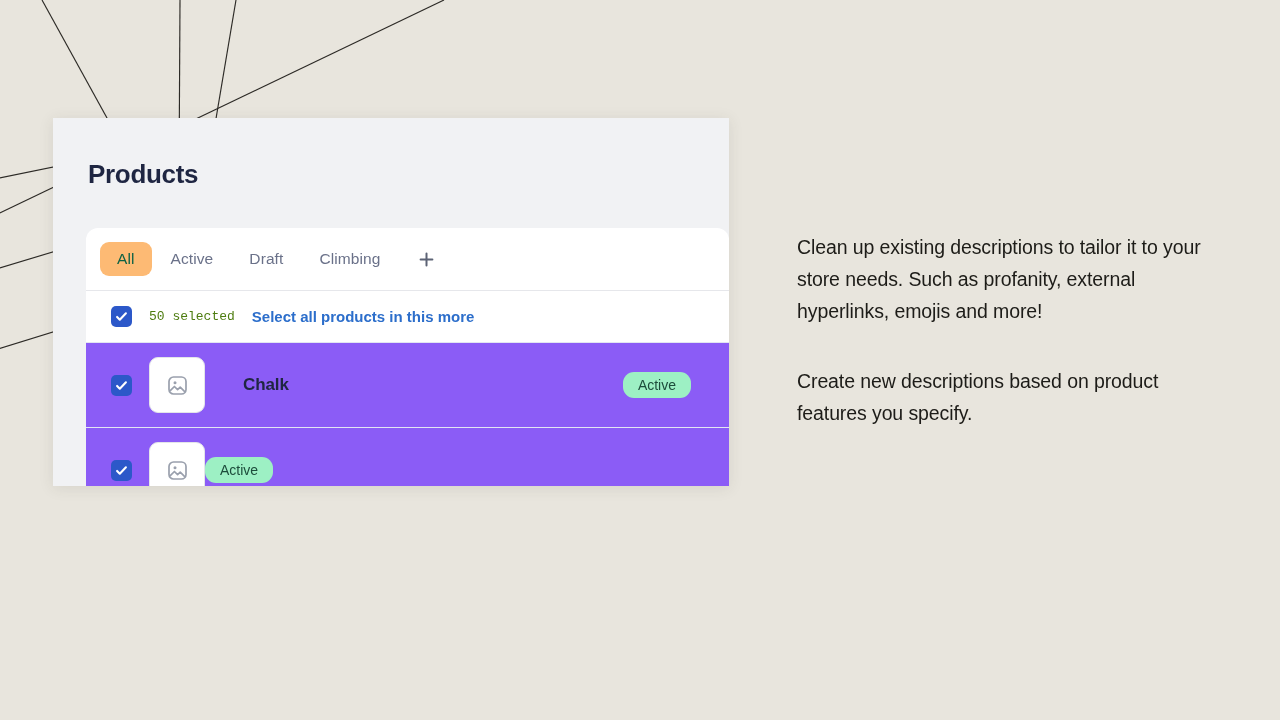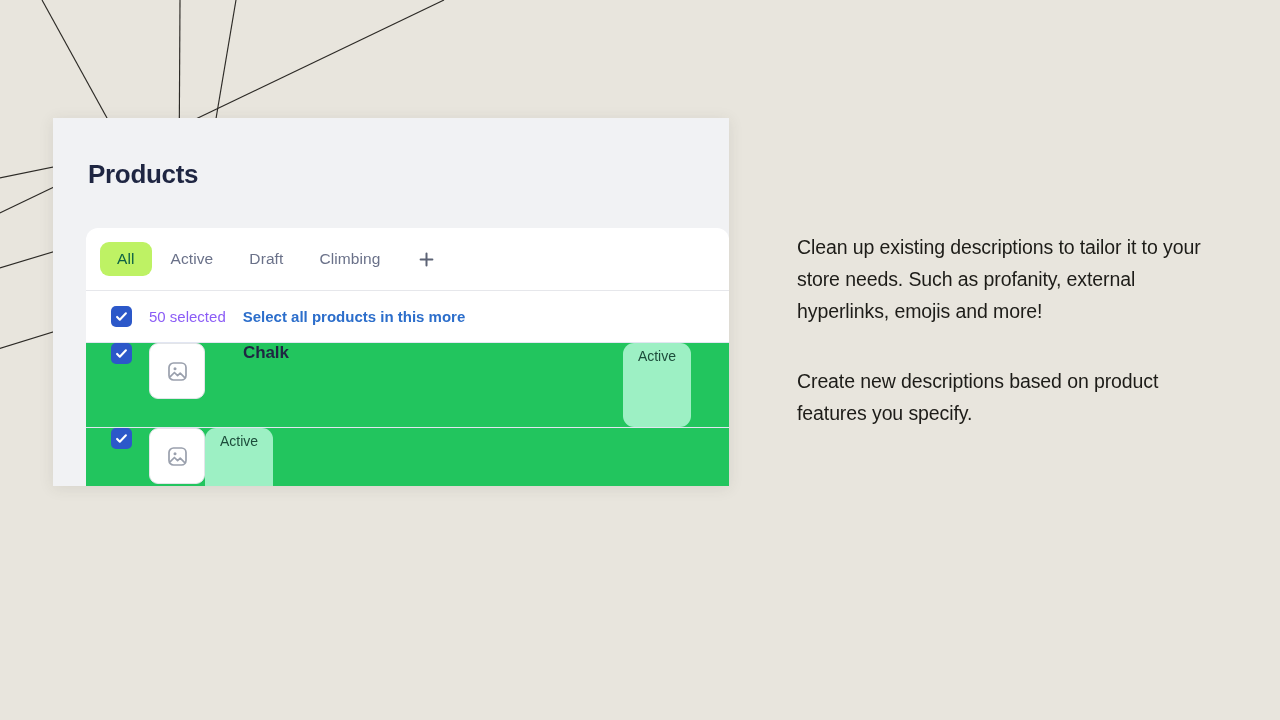--- a/index.html
+++ b/index.html
@@ -74,21 +74,21 @@
   .tab {
     font-size: 15.5px;
     color: #6a7189;
     padding: 8px 17px;
     border-radius: 9px;
     white-space: nowrap;
     letter-spacing: .1px;
   }
 
   .tab.is-active {
-    background: #bef264;
+    background: #fdba74;
     color: #0e6245;
     font-weight: 400;
   }
 
   #tab-add {
     width: 34px;
     height: 34px;
     display: flex;
     align-items: center;
     justify-content: center;
@@ -100,23 +100,24 @@
     height: 52px;
     display: flex;
     align-items: center;
     padding-left: 25px;
     border-top: 1px solid #e6e7eb;
     background: #ffffff;
     gap: 17px;
   }
 
   #selected-count {
-    font-size: 15px;
-    color: #8b5cf6;
-    white-space: nowrap;
+    font-size: 13px;
+    color: #4d7c0f;
+    white-space: nowrap;
+    font-family: Liberation Mono, monospace;
   }
 
   #select-all-link {
     font-size: 15px;
     color: #2c6ecb;
     font-weight: 600;
     white-space: nowrap;
   }
 
   
@@ -129,22 +130,23 @@
     display: flex;
     align-items: center;
     justify-content: center;
   }
   .checkbox svg { display: block; }
 
   
   .product-row {
     height: 85px;
     display: flex;
+    align-items: center;
     padding-left: 25px;
-    background: #22c55e;
+    background: #8b5cf6;
     border-top: 1px solid #e2e6f2;
   }
 
   .thumb {
     width: 56px;
     height: 56px;
     min-width: 56px;
     margin-left: 17px;
     background: #ffffff;
     border: 1px solid #e3e5e9;

